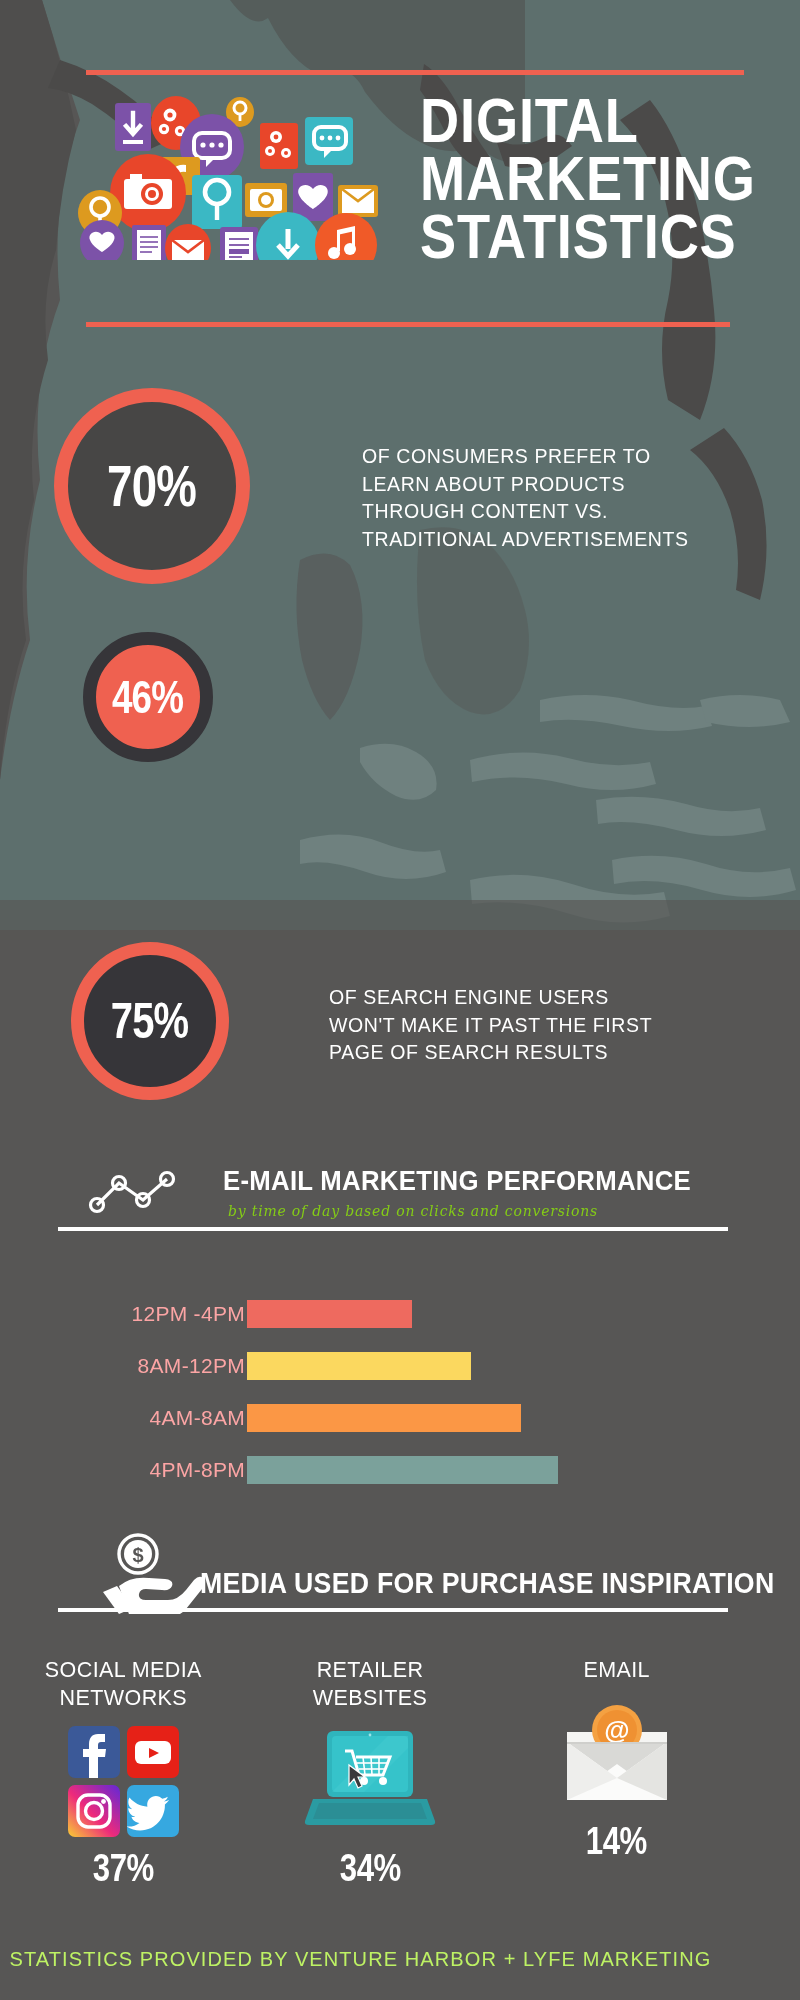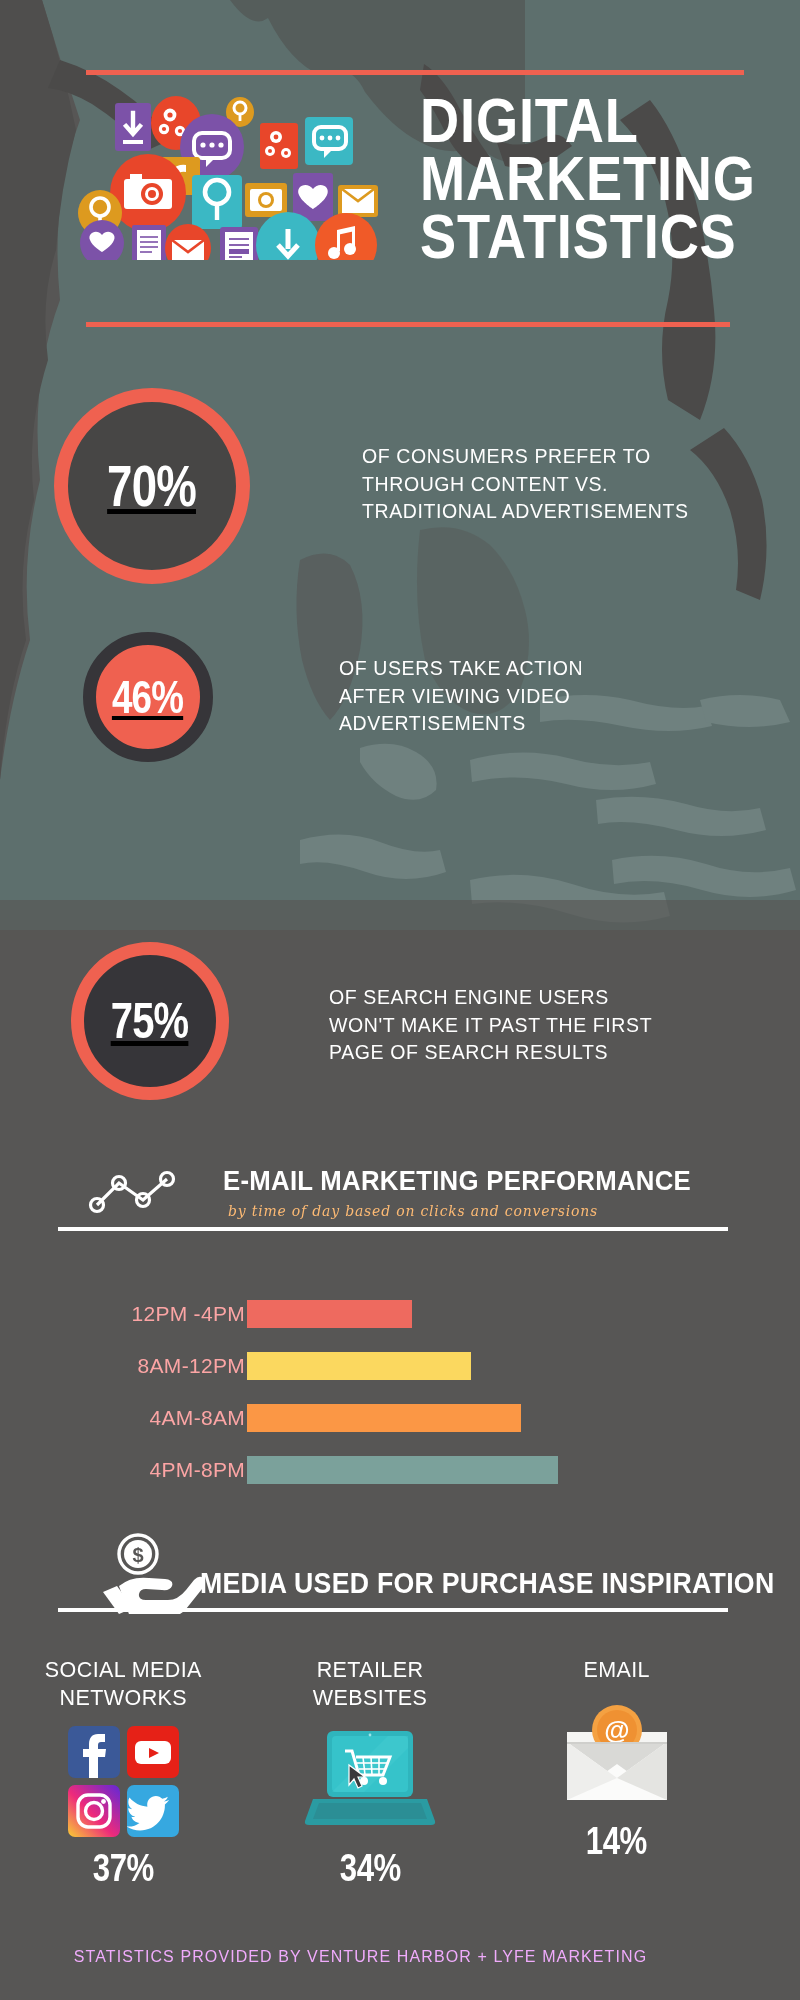--- a/index.html
+++ b/index.html
@@ -89,21 +89,20 @@
     position: absolute;
     left: 0;
     width: 800px;
   }
   .stat .circle {
     position: absolute;
     border-radius: 50%;
     display: flex;
     align-items: center;
     justify-content: center;
-    text-decoration: underline;
   }
   .stat .pct {
     color: #ffffff;
     font-family: "Liberation Sans Narrow", "Liberation Sans", sans-serif;
     font-weight: bold;
     letter-spacing: -1px;
     transform: scaleX(0.8);
   }
   .stat .desc {
     position: absolute;
@@ -164,21 +163,21 @@
     font-family: "Liberation Sans Narrow", "Liberation Sans", sans-serif;
     font-weight: bold;
     font-size: 28px;
     letter-spacing: 0.3px;
     white-space: nowrap;
     transform: scaleX(0.92);
     transform-origin: left center;
   }
   .sec-sub {
     position: absolute;
-    color: #fdba74;
+    color: #84cc16;
     font-family: "DejaVu Serif", serif;
     font-style: italic;
     font-size: 14px;
     letter-spacing: 0.8px;
     white-space: nowrap;
   }
   .sec-rule {
     position: absolute;
     background: #ffffff;
     height: 4px;
@@ -281,22 +280,22 @@
     justify-content: center;
     overflow: hidden;
   }
 
   
   .footer {
     position: absolute;
     left: 0; top: 1948px;
     width: 721px;
     text-align: center;
-    color: #f0abfc;
-    font-size: 16px;
+    color: #bef264;
+    font-size: 20px;
     letter-spacing: 1.1px;
   }
 </style>
 </head>
 <body>
 
 <div class="page">
 
   <div class="map-bg">
     <svg class="map-top" viewBox="0 0 800 1000" preserveAspectRatio="none">
@@ -470,33 +469,29 @@
 
     <div class="rule-bottom"></div>
   </div>
 
   <div class="stat" id="stat-70">
     <div class="circle">
       <span class="pct">70%</span>
     </div>
     <div class="desc">
       <div>OF CONSUMERS PREFER TO</div>
+      <div>LEARN ABOUT PRODUCTS</div>
       <div>THROUGH CONTENT VS.</div>
       <div>TRADITIONAL ADVERTISEMENTS</div>
     </div>
   </div>
 
   <div class="stat" id="stat-46">
     <div class="circle">
       <span class="pct">46%</span>
-    </div>
-    <div class="desc">
-      <div>OF USERS TAKE ACTION</div>
-      <div>AFTER VIEWING VIDEO</div>
-      <div>ADVERTISEMENTS</div>
     </div>
   </div>
 
   <div class="stat" id="stat-75">
     <div class="circle">
       <span class="pct">75%</span>
     </div>
     <div class="desc">
       <div>OF SEARCH ENGINE USERS</div>
       <div>WON'T MAKE IT PAST THE FIRST</div>

